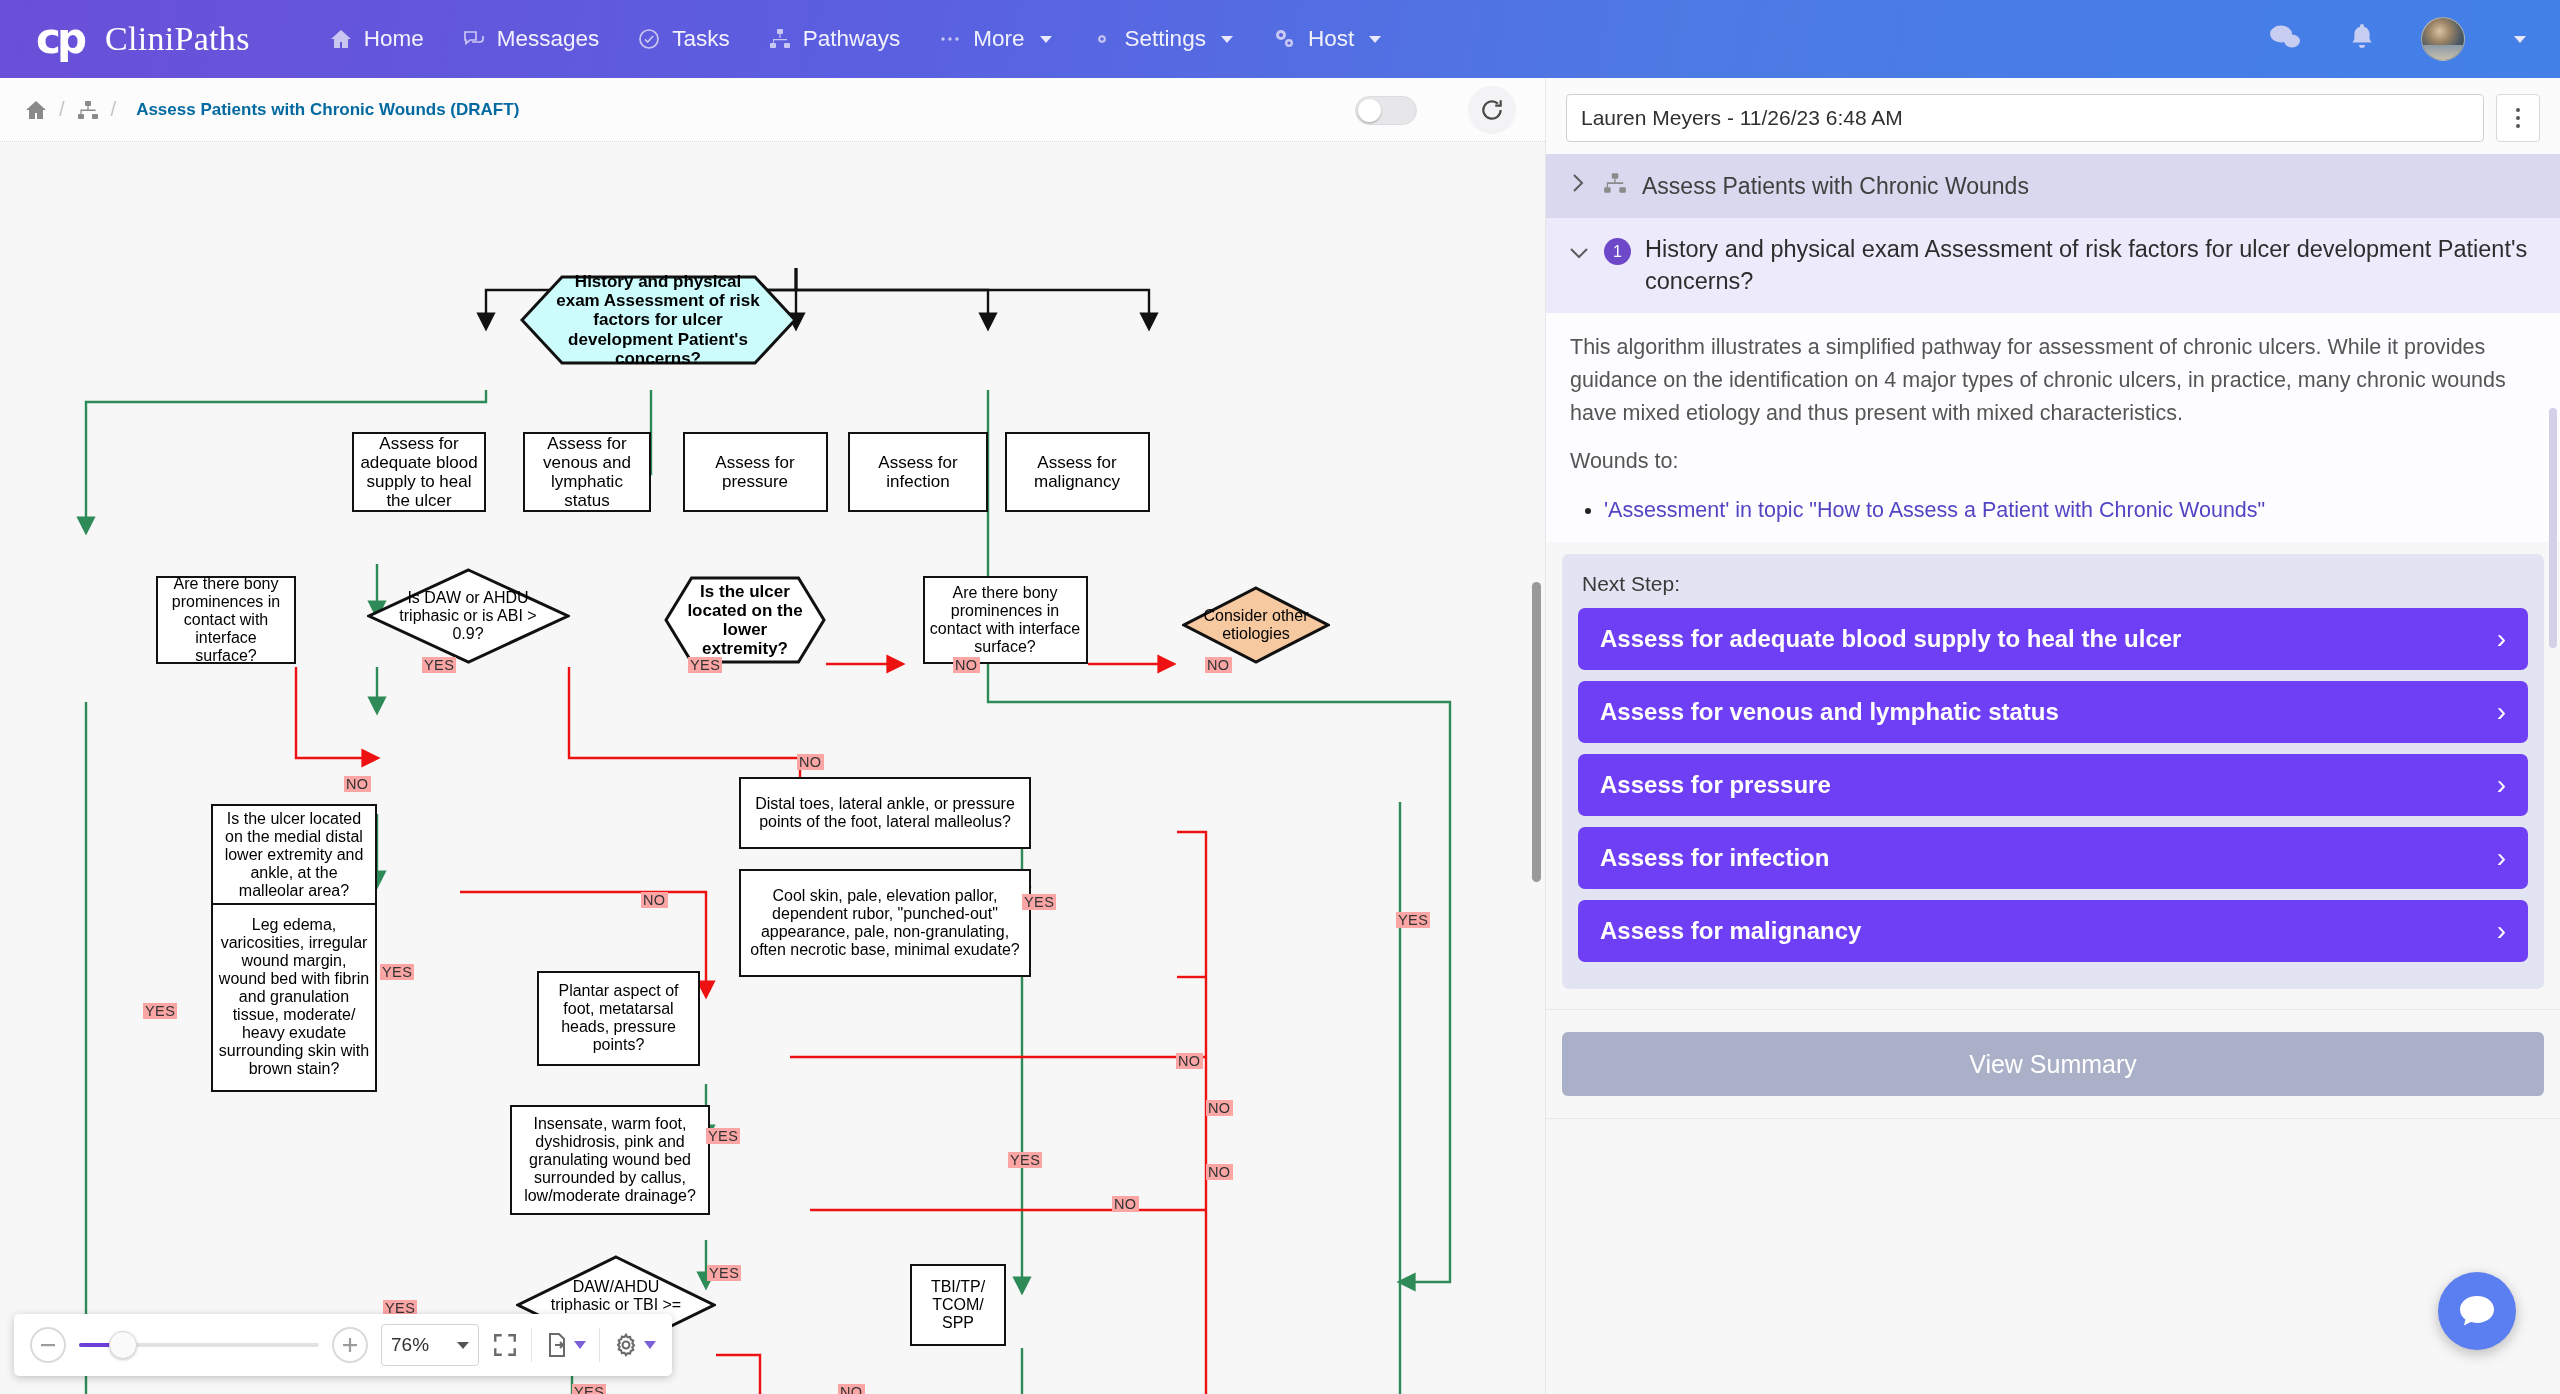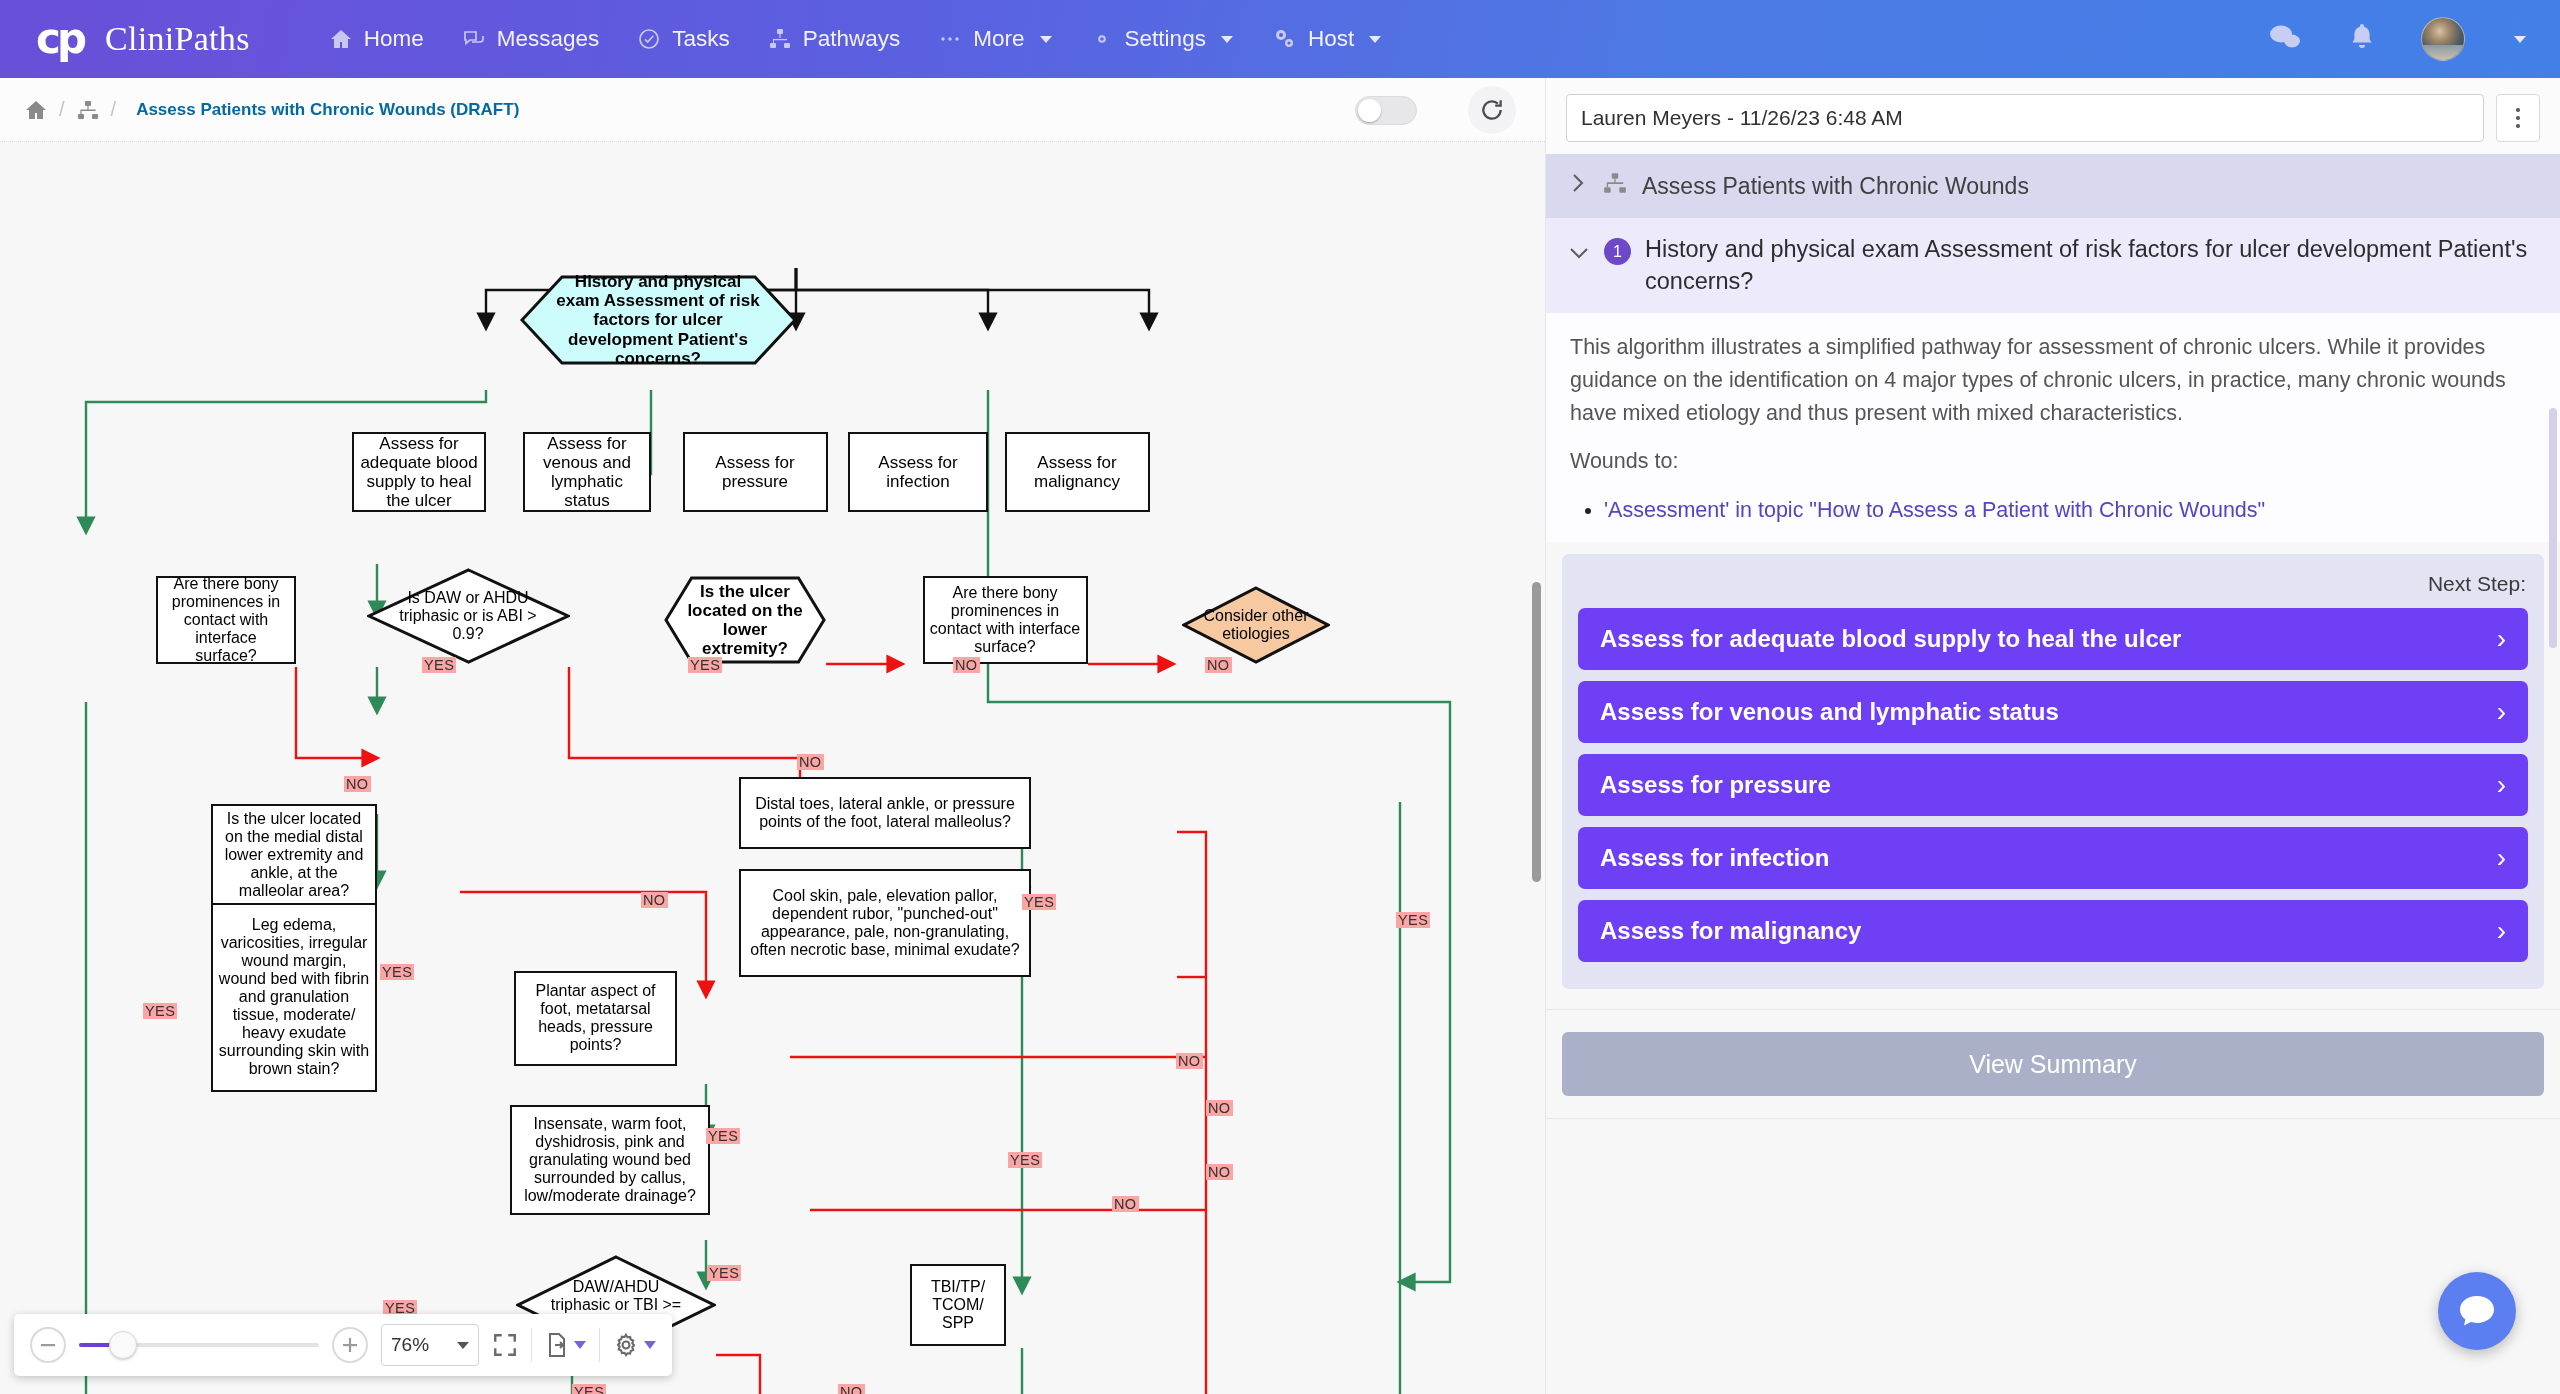--- a/index.html
+++ b/index.html
@@ -123,21 +123,21 @@
   }
   .badge-num{
     flex:0 0 auto; width:27px;height:27px;border-radius:50%;background:#6d48c8;color:#fff;
     font-size:16px; display:flex;align-items:center;justify-content:center; margin-top:4px;
   }
   .rp-body{ background:#fdfcff; padding:18px 24px 6px 24px; }
   .rp-body p{ font-size:21.5px; color:#555; line-height:1.52; margin-bottom:16px;}
   .rp-body ul{ margin:0 0 10px 34px;}
   .rp-body li{ font-size:21.5px; line-height:1.5; }
   .rp-link{ color:#5145c4; cursor:pointer;}
-  .nextbox{ margin:12px 16px 0 16px; background:#e2e4f3; border-radius:7px; padding:14px 16px 16px 16px;text-align:right;}
+  .nextbox{ margin:12px 16px 0 16px; background:#e2e4f3; border-radius:7px; padding:14px 16px 16px 16px;}
   .nextlabel{ font-size:21px; color:#3a3a3a; margin:4px 2px 12px 4px;}
   .stepbtn{
     background:#6f3ff5; border-radius:7px; height:62px; margin-bottom:11px;
     display:flex; align-items:center; justify-content:space-between;
     padding:0 22px; color:#fff; font-size:24px; font-weight:bold; cursor:pointer;
   }
   .chev{ font-size:28px; font-weight:normal;}
   .summarybtn{
     margin:22px 16px 0 16px; height:64px; background:#aab0c7; border-radius:6px;
     display:flex;align-items:center;justify-content:center;color:#fff;font-size:25px;cursor:pointer;
@@ -389,21 +389,21 @@
       </div>
       <div class="node" style="left: 211px; top: 760.5px; width: 166px; height: 189px; font-size: 16px; background: rgb(255, 255, 255); border: 2.6px solid rgb(17, 17, 17); padding: 3px 5px;">
         <span>Leg edema, varicosities, irregular wound margin, wound bed with fibrin and granulation tissue, moderate/ heavy exudate surrounding skin with brown stain?</span>
       </div>
       <div class="node" style="left: 739px; top: 635px; width: 292px; height: 72px; font-size: 16px; background: rgb(255, 255, 255); border: 2.6px solid rgb(17, 17, 17); padding: 3px 5px;">
         <span>Distal toes, lateral ankle, or pressure points of the foot, lateral malleolus?</span>
       </div>
       <div class="node" style="left: 739px; top: 727px; width: 292px; height: 108px; font-size: 16px; background: rgb(255, 255, 255); border: 2.6px solid rgb(17, 17, 17); padding: 3px 5px;">
         <span>Cool skin, pale, elevation pallor, dependent rubor, "punched-out" appearance, pale, non-granulating, often necrotic base, minimal exudate?</span>
       </div>
-      <div class="node" style="left: 514px; top: 828.5px; width: 163px; height: 95px; font-size: 16px; background: rgb(255, 255, 255); border: 2.6px solid rgb(17, 17, 17); padding: 3px 5px;">
+      <div class="node" style="left: 537px; top: 828.5px; width: 163px; height: 95px; font-size: 16px; background: rgb(255, 255, 255); border: 2.6px solid rgb(17, 17, 17); padding: 3px 5px;">
         <span>Plantar aspect of foot, metatarsal heads, pressure points?</span>
       </div>
       <div class="node" style="left: 510px; top: 963px; width: 200px; height: 110px; font-size: 16px; background: rgb(255, 255, 255); border: 2.6px solid rgb(17, 17, 17); padding: 3px 5px;">
         <span>Insensate, warm foot, dyshidrosis, pink and granulating wound bed surrounded by callus, low/moderate drainage?</span>
       </div>
       <div class="node" style="left: 516px; top: 1113px; width: 200px; height: 100px; font-size: 16px;">
         <svg width="200" height="100" viewBox="0 0 200 100" style="position: absolute; left: 0px; top: 0px;">
           <polygon points="100,2 198,50 100,98 2,50" fill="#ffffff" stroke="#111" stroke-width="3"></polygon>
         </svg>
         <span style="position: relative; max-width: 149px;">DAW/AHDU triphasic or TBI &gt;= 0.75</span>

